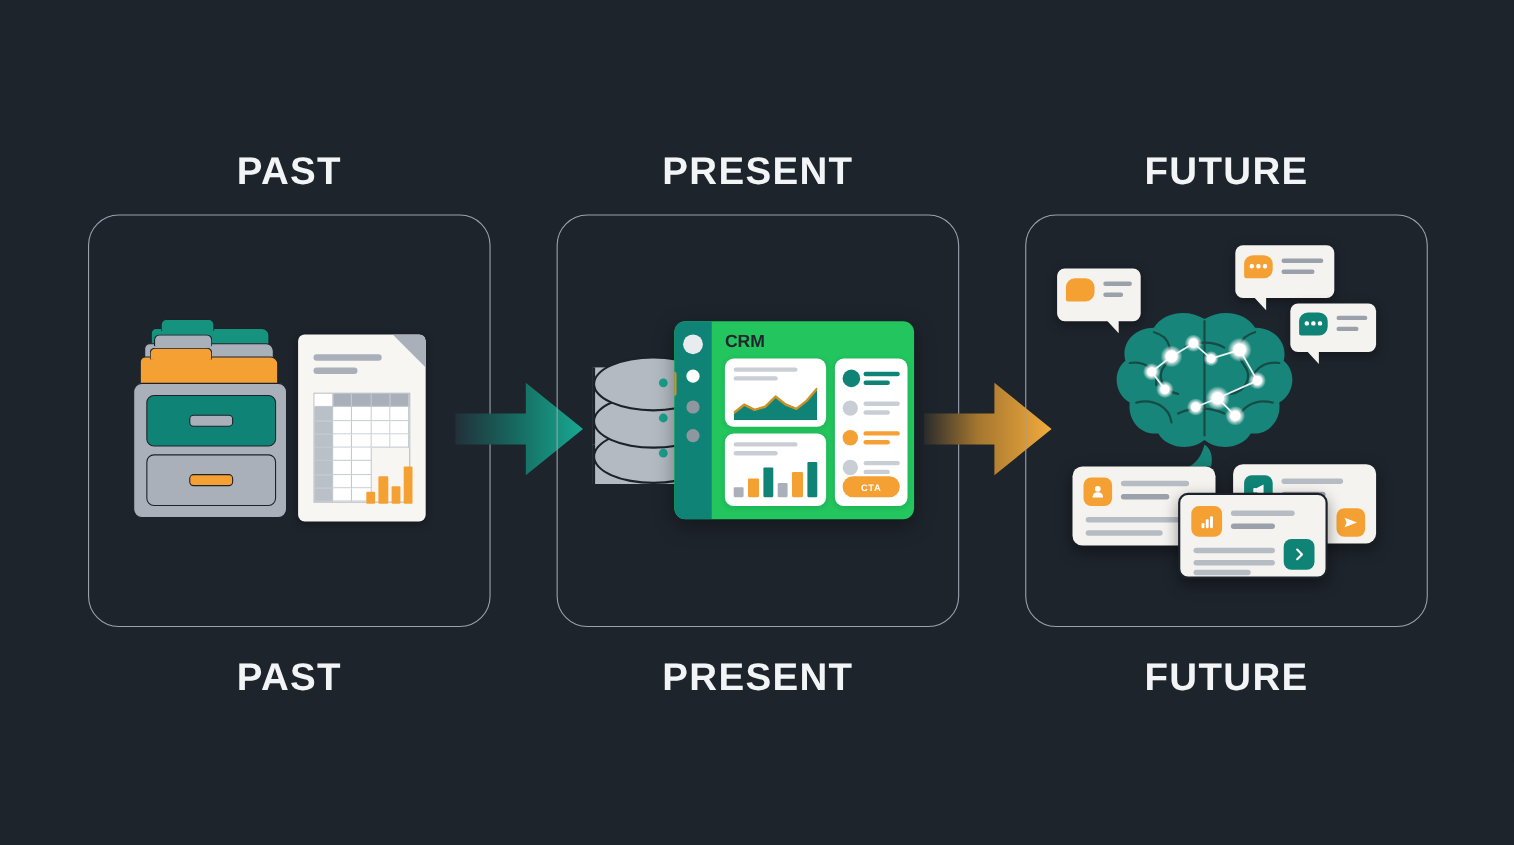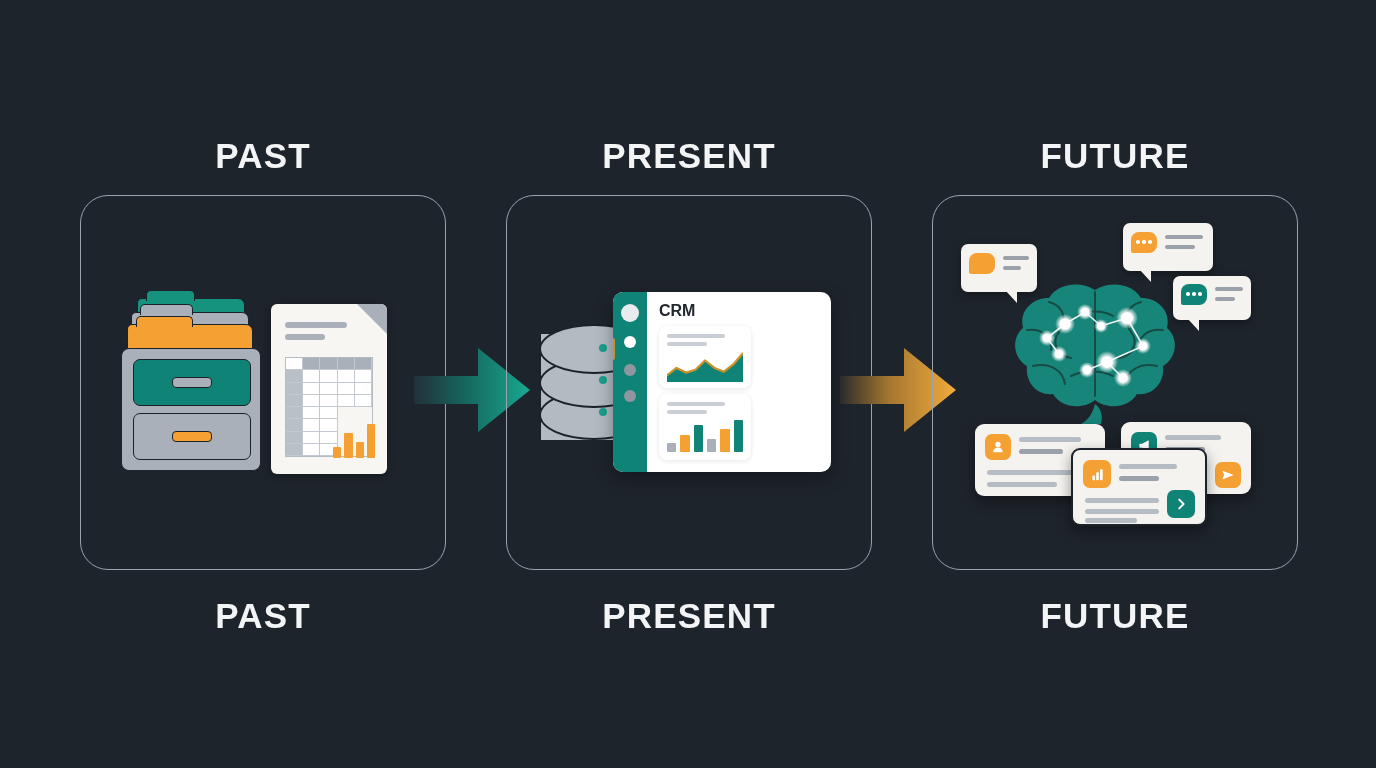--- a/index.html
+++ b/index.html
@@ -132,21 +132,21 @@
   .db-band {
     position: absolute; left: 0; width: 110px; height: 36px;
     background: #b3bac2; border-left: 2px solid #1c222a; border-right: 2px solid #1c222a;
   }
   .db-dots { position: absolute; display: flex; gap: 7px; }
   .db-dots i { width: 8px; height: 8px; border-radius: 50%; background: #18a08c; }
 
   .crm {
     position: absolute; left: 106px; top: 96px;
     width: 218px; height: 180px;
-    background: #ffffff;
+    background: #22c55e;
     border-radius: 10px;
     box-shadow: 0 6px 18px rgba(0,0,0,.35);
     overflow: hidden;
   }
   .crm-side {
     position: absolute; left: 0; top: 0; width: 34px; height: 100%;
     background: #0f8476;
   }
   .crm-side-accent {
     position: absolute; left: -4px; top: 46px; width: 6px; height: 22px;
@@ -387,20 +387,45 @@
           <div class="barset" id="crmBars">
               <i style="height: 29.0323%; background: rgb(169, 176, 185);"></i>
               <i style="height: 51.6129%; background: rgb(245, 160, 50);"></i>
               <i style="height: 83.871%; background: rgb(15, 132, 118);"></i>
               <i style="height: 41.9355%; background: rgb(169, 176, 185);"></i>
               <i style="height: 70.9677%; background: rgb(245, 160, 50);"></i>
               <i style="height: 100%; background: rgb(15, 132, 118);"></i>
             </div>
         </div>
 
+        <div class="card card-list">
+          <div id="crmList">
+              <div class="list-row" style="top: 9px;">
+                <span class="list-dot" style="background: rgb(15, 132, 118); width: 16px; height: 16px; top: 1px;"></span>
+                <span class="list-l1" style="background: rgb(15, 132, 118);"></span>
+                <span class="list-l2" style="background: rgb(15, 132, 118);"></span>
+              </div>
+              <div class="list-row" style="top: 36px;">
+                <span class="list-dot" style="background: rgb(201, 206, 212);"></span>
+                <span class="list-l1" style="background: rgb(201, 206, 212);"></span>
+                <span class="list-l2" style="background: rgb(201, 206, 212);"></span>
+              </div>
+              <div class="list-row" style="top: 63px;">
+                <span class="list-dot" style="background: rgb(245, 160, 50);"></span>
+                <span class="list-l1" style="background: rgb(245, 160, 50);"></span>
+                <span class="list-l2" style="background: rgb(245, 160, 50);"></span>
+              </div>
+              <div class="list-row" style="top: 90px;">
+                <span class="list-dot" style="background: rgb(201, 206, 212);"></span>
+                <span class="list-l1" style="background: rgb(201, 206, 212);"></span>
+                <span class="list-l2" style="background: rgb(201, 206, 212);"></span>
+              </div>
+            </div>
+          <div class="cta">CTA</div>
+        </div>
       </div>
 
     </div>
   </div>
 
   <div class="arrow arrow-2">
     <svg viewBox="0 0 120 100" width="120" height="100" class="iconglyph">
       <defs>
         <linearGradient id="gradOrange" x1="0" y1="0" x2="1" y2="0">
           <stop offset="0%" stop-color="#2a2b2c"></stop>

